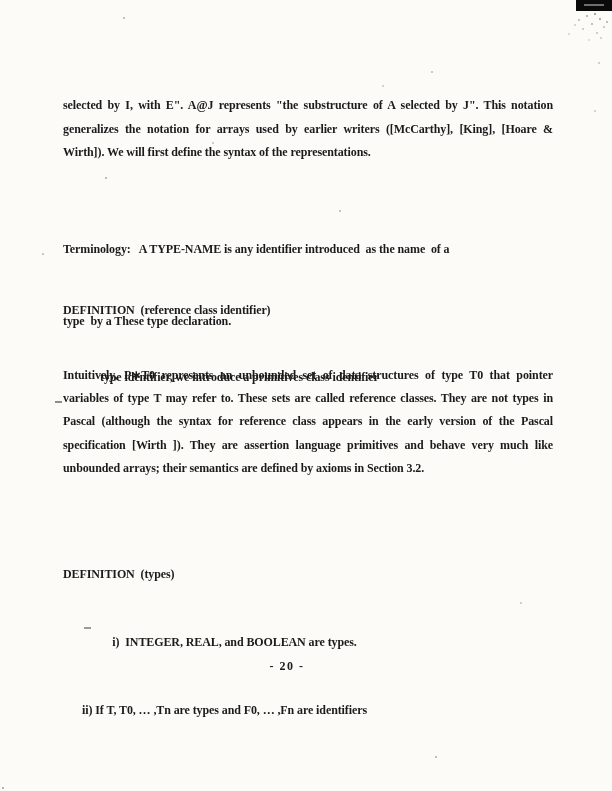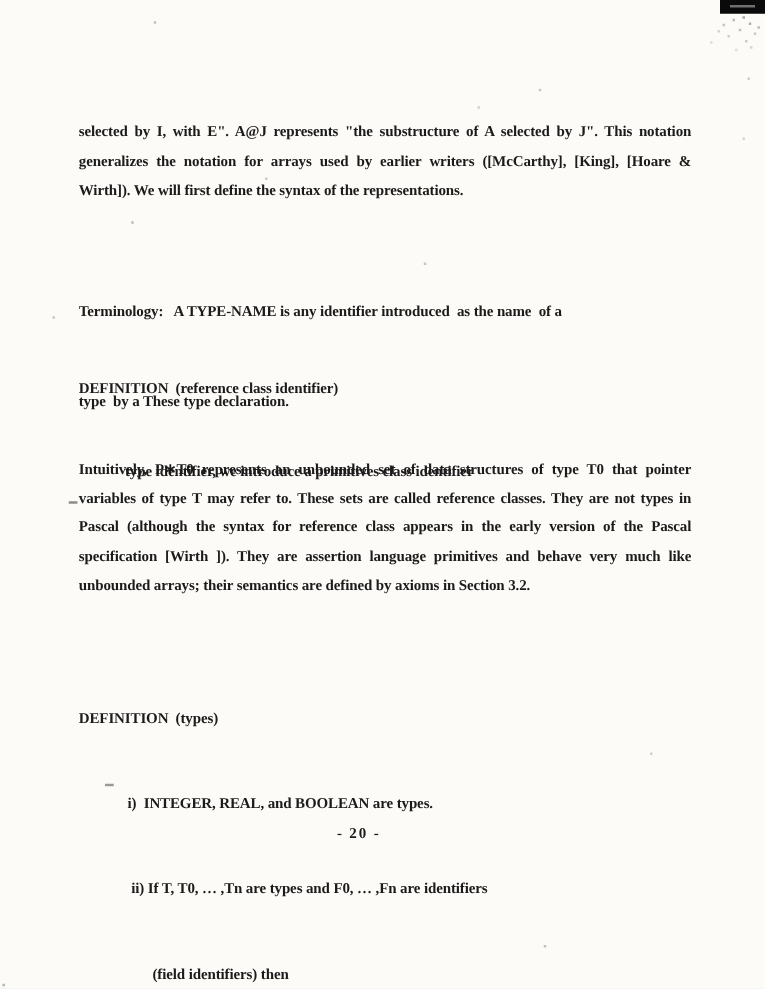--- a/index.html
+++ b/index.html
@@ -26,22 +26,22 @@
     margin: 0;
   }
   .p-intro { top: 94px;  line-height: 23.5px; }
   .p-intuitively { top: 364px; line-height: 23.2px; }
   .block { white-space: pre; }
   .b-terminology { left: 63px; top: 189px; line-height: 24px; }
   .b-def1 { left: 63px; top: 254px; line-height: 22.4px; }
   .b-def2 { left: 63px; top: 517px; line-height: 22.8px; }
   .line { margin: 0; }
   .ind-def1   { margin-left: 37px; }
-  .ind-i      { margin-left: 39px; }
-  .ind-ii     { margin-left: 42px; }
+  .ind-i      { margin-left: 39px; text-align: center; }
+  .ind-ii     { margin-left: 19px; }
   .ind-field  { margin-left: 59px; }
   .page-number {
     left: 232px;
     top: 659px;
     width: 110px;
     text-align: center;
     letter-spacing: 1.5px;
     font-size: 12px;
   }
   
@@ -112,20 +112,19 @@
     <div class="line">DEFINITION  (reference class identifier)</div>
     <div class="line ind-def1">type identifier, we introduce a primitives class identifier</div>
   </div>
 
   <p class="txt para p-intuitively">Intuitively, P∗T0 represents an unbounded set of data structures of type T0 that pointer variables of type T may refer to. These sets are called reference classes. They are not types in Pascal (although the syntax for reference class appears in the early version of the Pascal specification [Wirth ]). They are assertion language primitives and behave very much like unbounded arrays; their semantics are defined by axioms in Section 3.2.</p>
 
   <div class="txt block b-def2">
     <div class="line">DEFINITION  (types)</div>
     <div class="line ind-i">i)  INTEGER, REAL, and BOOLEAN are types.</div>
     <div class="line ind-ii">ii) If T, T0, … ,Tn are types and F0, … ,Fn are identifiers</div>
-    <div class="line ind-field">(field identifiers) then</div>
     
     
   </div>
 
   <div class="txt page-number">- 20 -</div>
 
 </div>
 
 </body></html>

